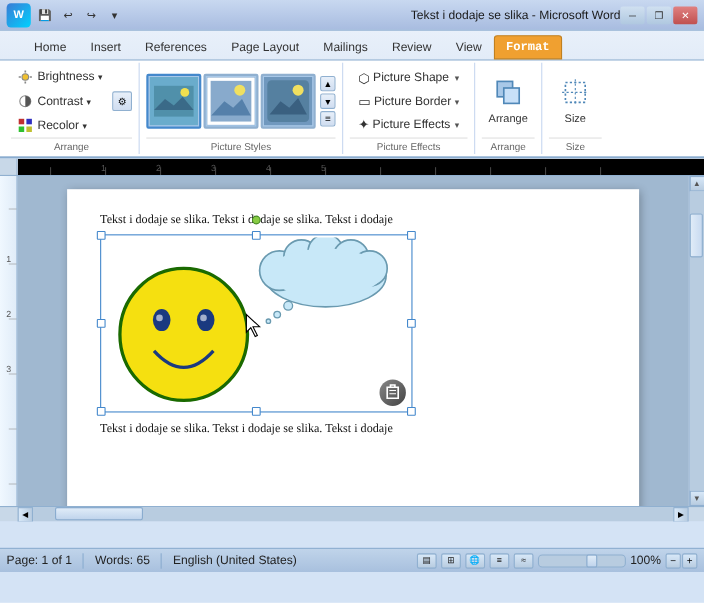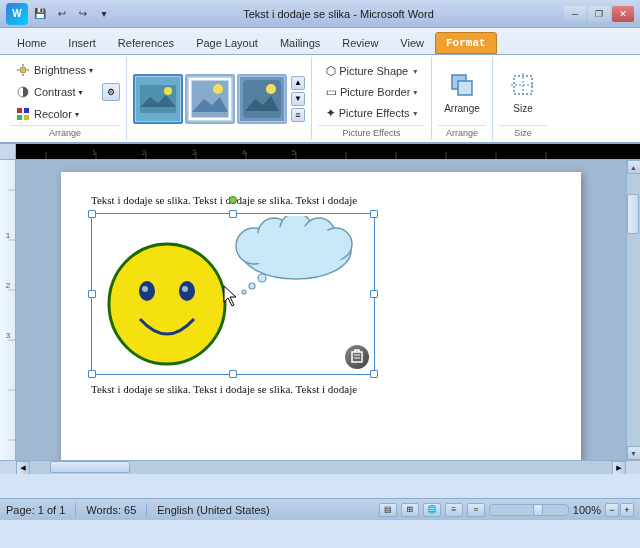--- a/index.html
+++ b/index.html
@@ -27,42 +27,42 @@
     .qat-btn {
       width: 18px; height: 18px;
       background: transparent;
       border: 1px solid transparent;
       border-radius: 2px;
       cursor: pointer;
       display: flex; align-items: center; justify-content: center;
       font-size: 10px; color: #333;
     }
     .title-text {
-      flex: 1; text-align: center;
+      flex: 1; text-align: right;
       font-size: 11px; color: #1a1a1a;
     }
     .title-bar-controls { display: flex; gap: 2px; }
     .win-btn {
       width: 22px; height: 16px;
       border: none; cursor: pointer;
       font-size: 9px; display: flex; align-items: center; justify-content: center;
       background: linear-gradient(to bottom, #d0e0f0, #b0c8e0);
       border-radius: 2px;
       color: #333;
     }
     .win-btn.close { background: linear-gradient(to bottom, #e08080, #c05050); color: white; }
 
     
     .ribbon { background: linear-gradient(to bottom, #e8f0fa, #d0ddf0); border-bottom: 2px solid #8aaccf; }
     
     
     .tab-row {
       display: flex;
       align-items: flex-end;
-      padding: 2px 6px 0;
+      padding: 2px 20px 0;
       height: 26px;
     }
     .ribbon-tab {
       padding: 3px 10px;
       font-size: 11px;
       cursor: pointer;
       color: #333;
       border: 1px solid transparent;
       border-radius: 3px 3px 0 0;
       background: transparent;
@@ -433,20 +433,21 @@
                 <circle cx="31" cy="12" r="5" fill="#f0e060"></circle>
               </svg>
             </div>
           </div>
           <div class="styles-arrows" style="margin-left:2px;">
             <button class="style-arrow">▲</button>
             <button class="style-arrow">▼</button>
             <button class="style-arrow" style="font-size:9px;">≡</button>
           </div>
         </div>
+        <div class="group-label">Picture Styles</div>
       </div>
 
       <div class="ribbon-group pic-group" style="min-width:120px;">
         <div class="group-content">
           <div class="pic-buttons">
             <div class="pic-btn">
               <span style="font-size:12px;">⬡</span>
               <span class="pic-btn-text">Picture Shape</span>
               <span class="pic-btn-arrow">▾</span>
             </div>

